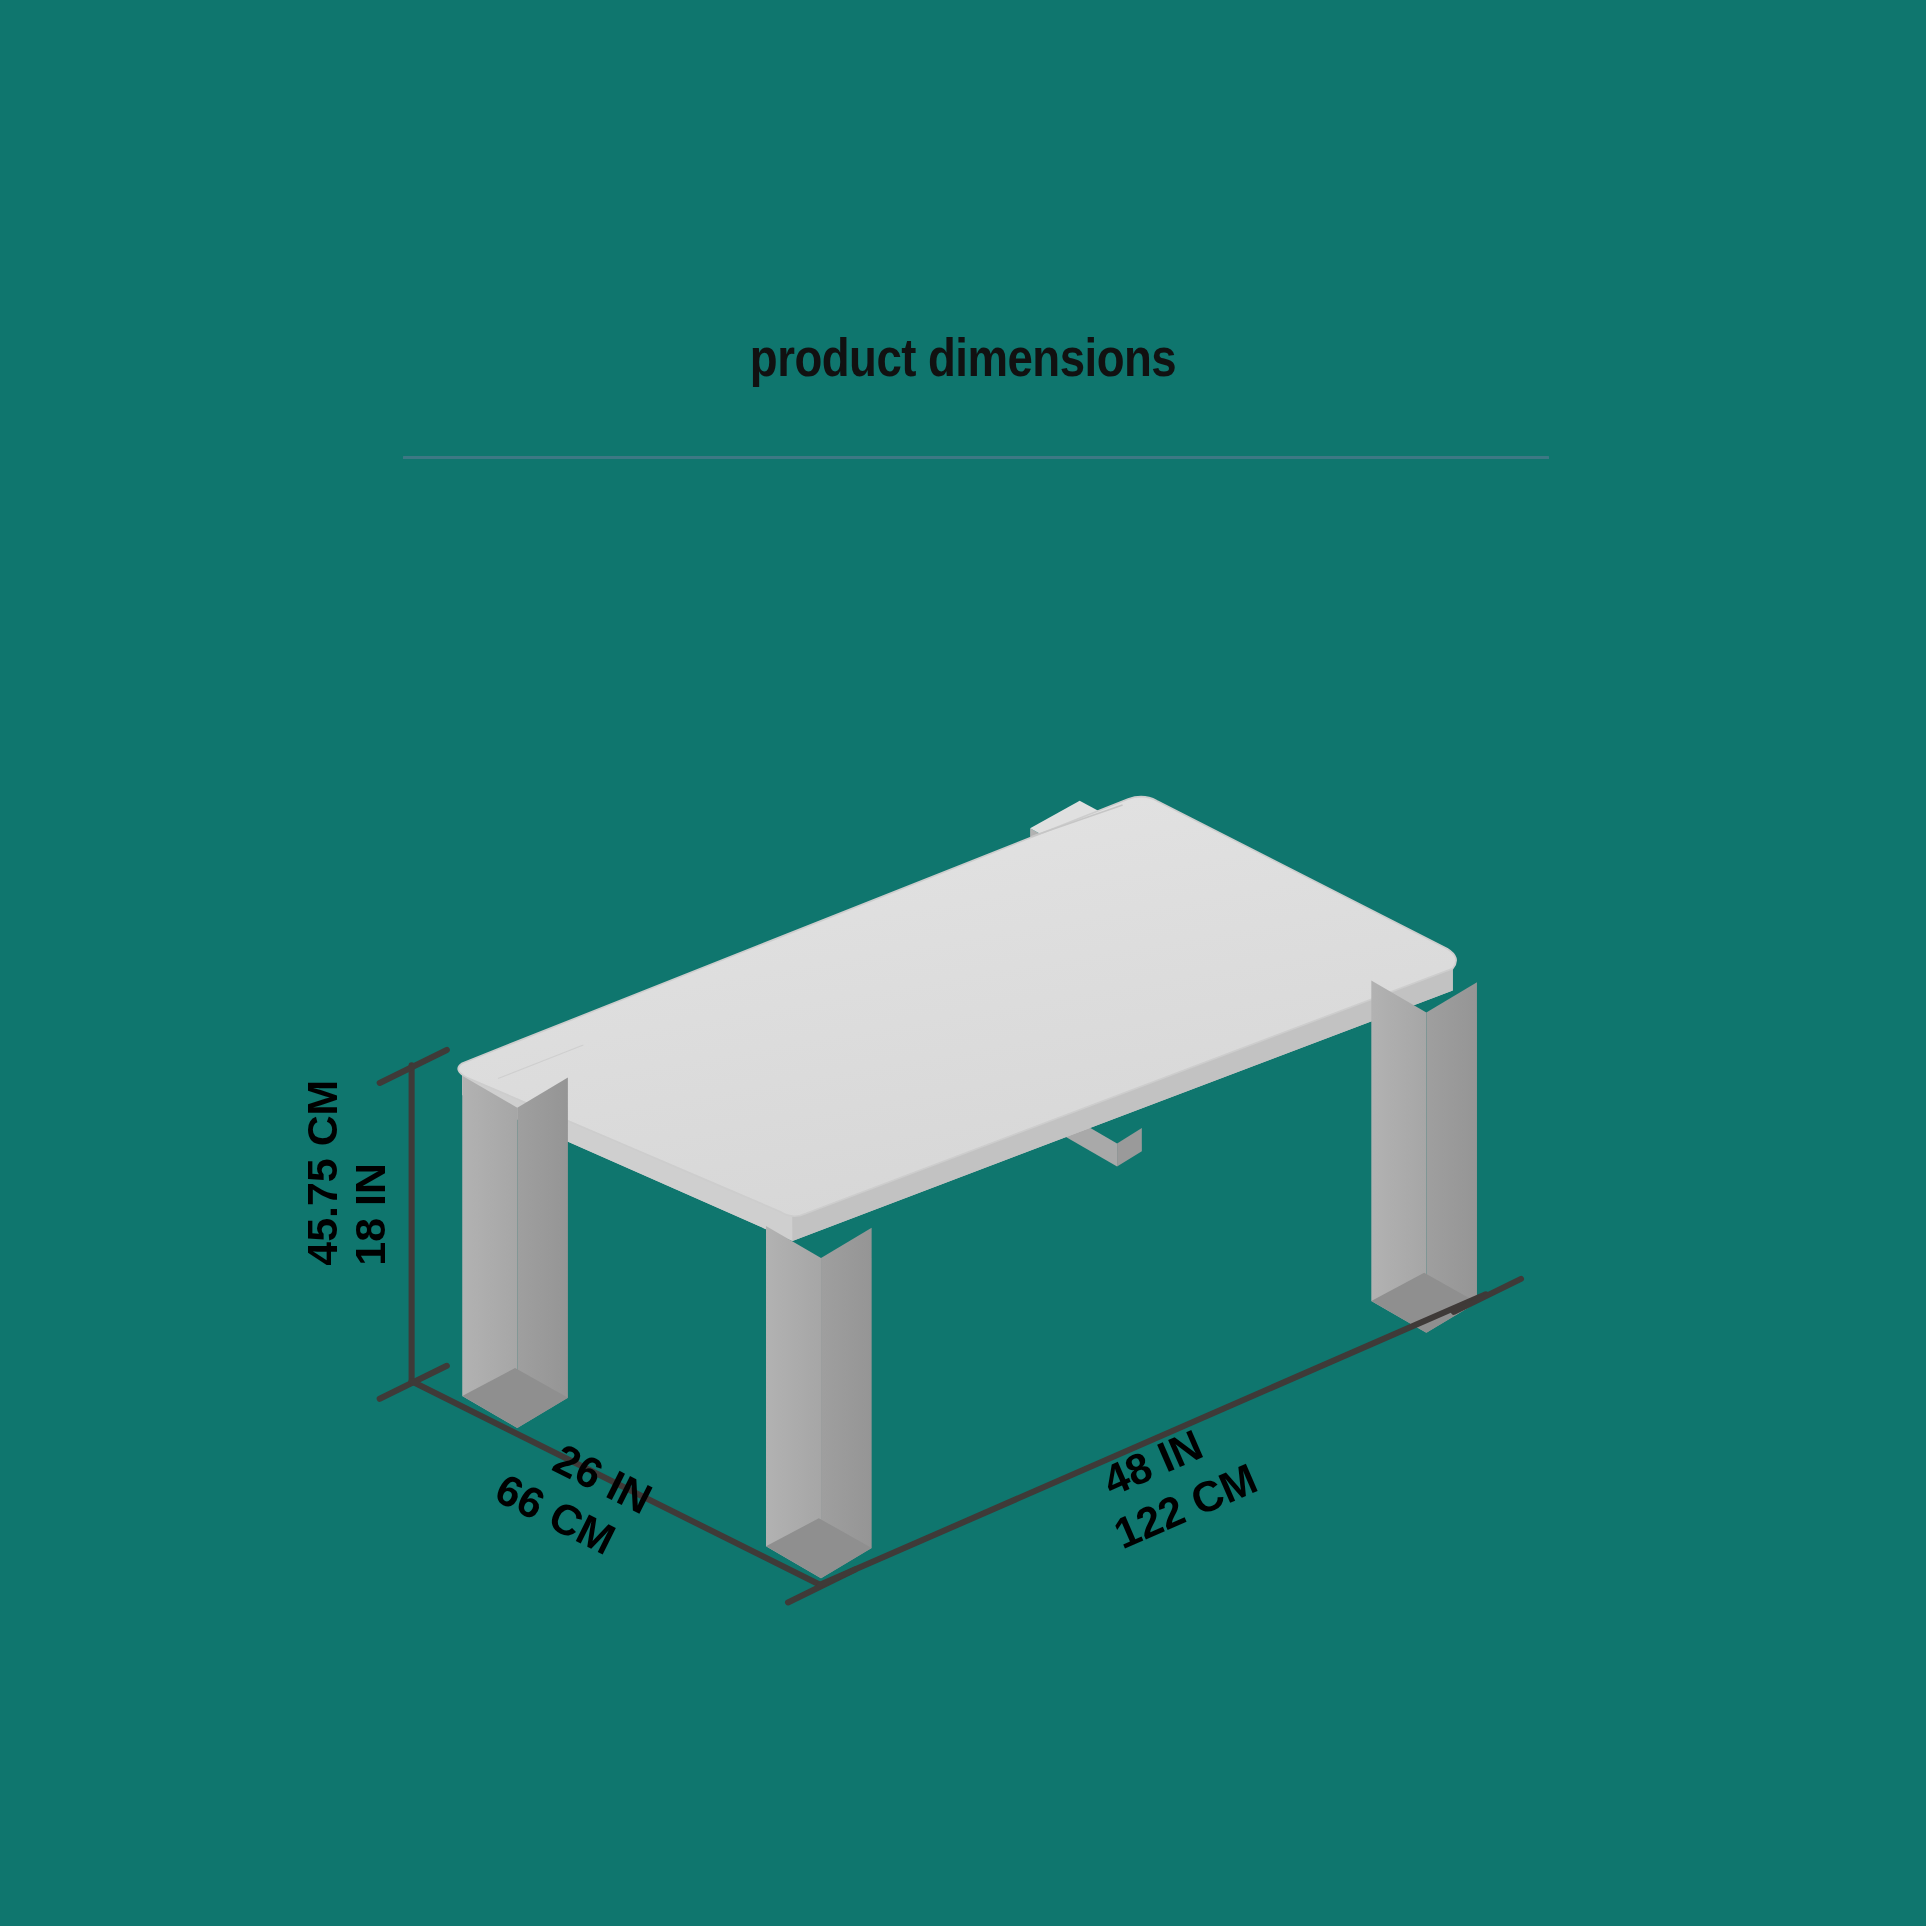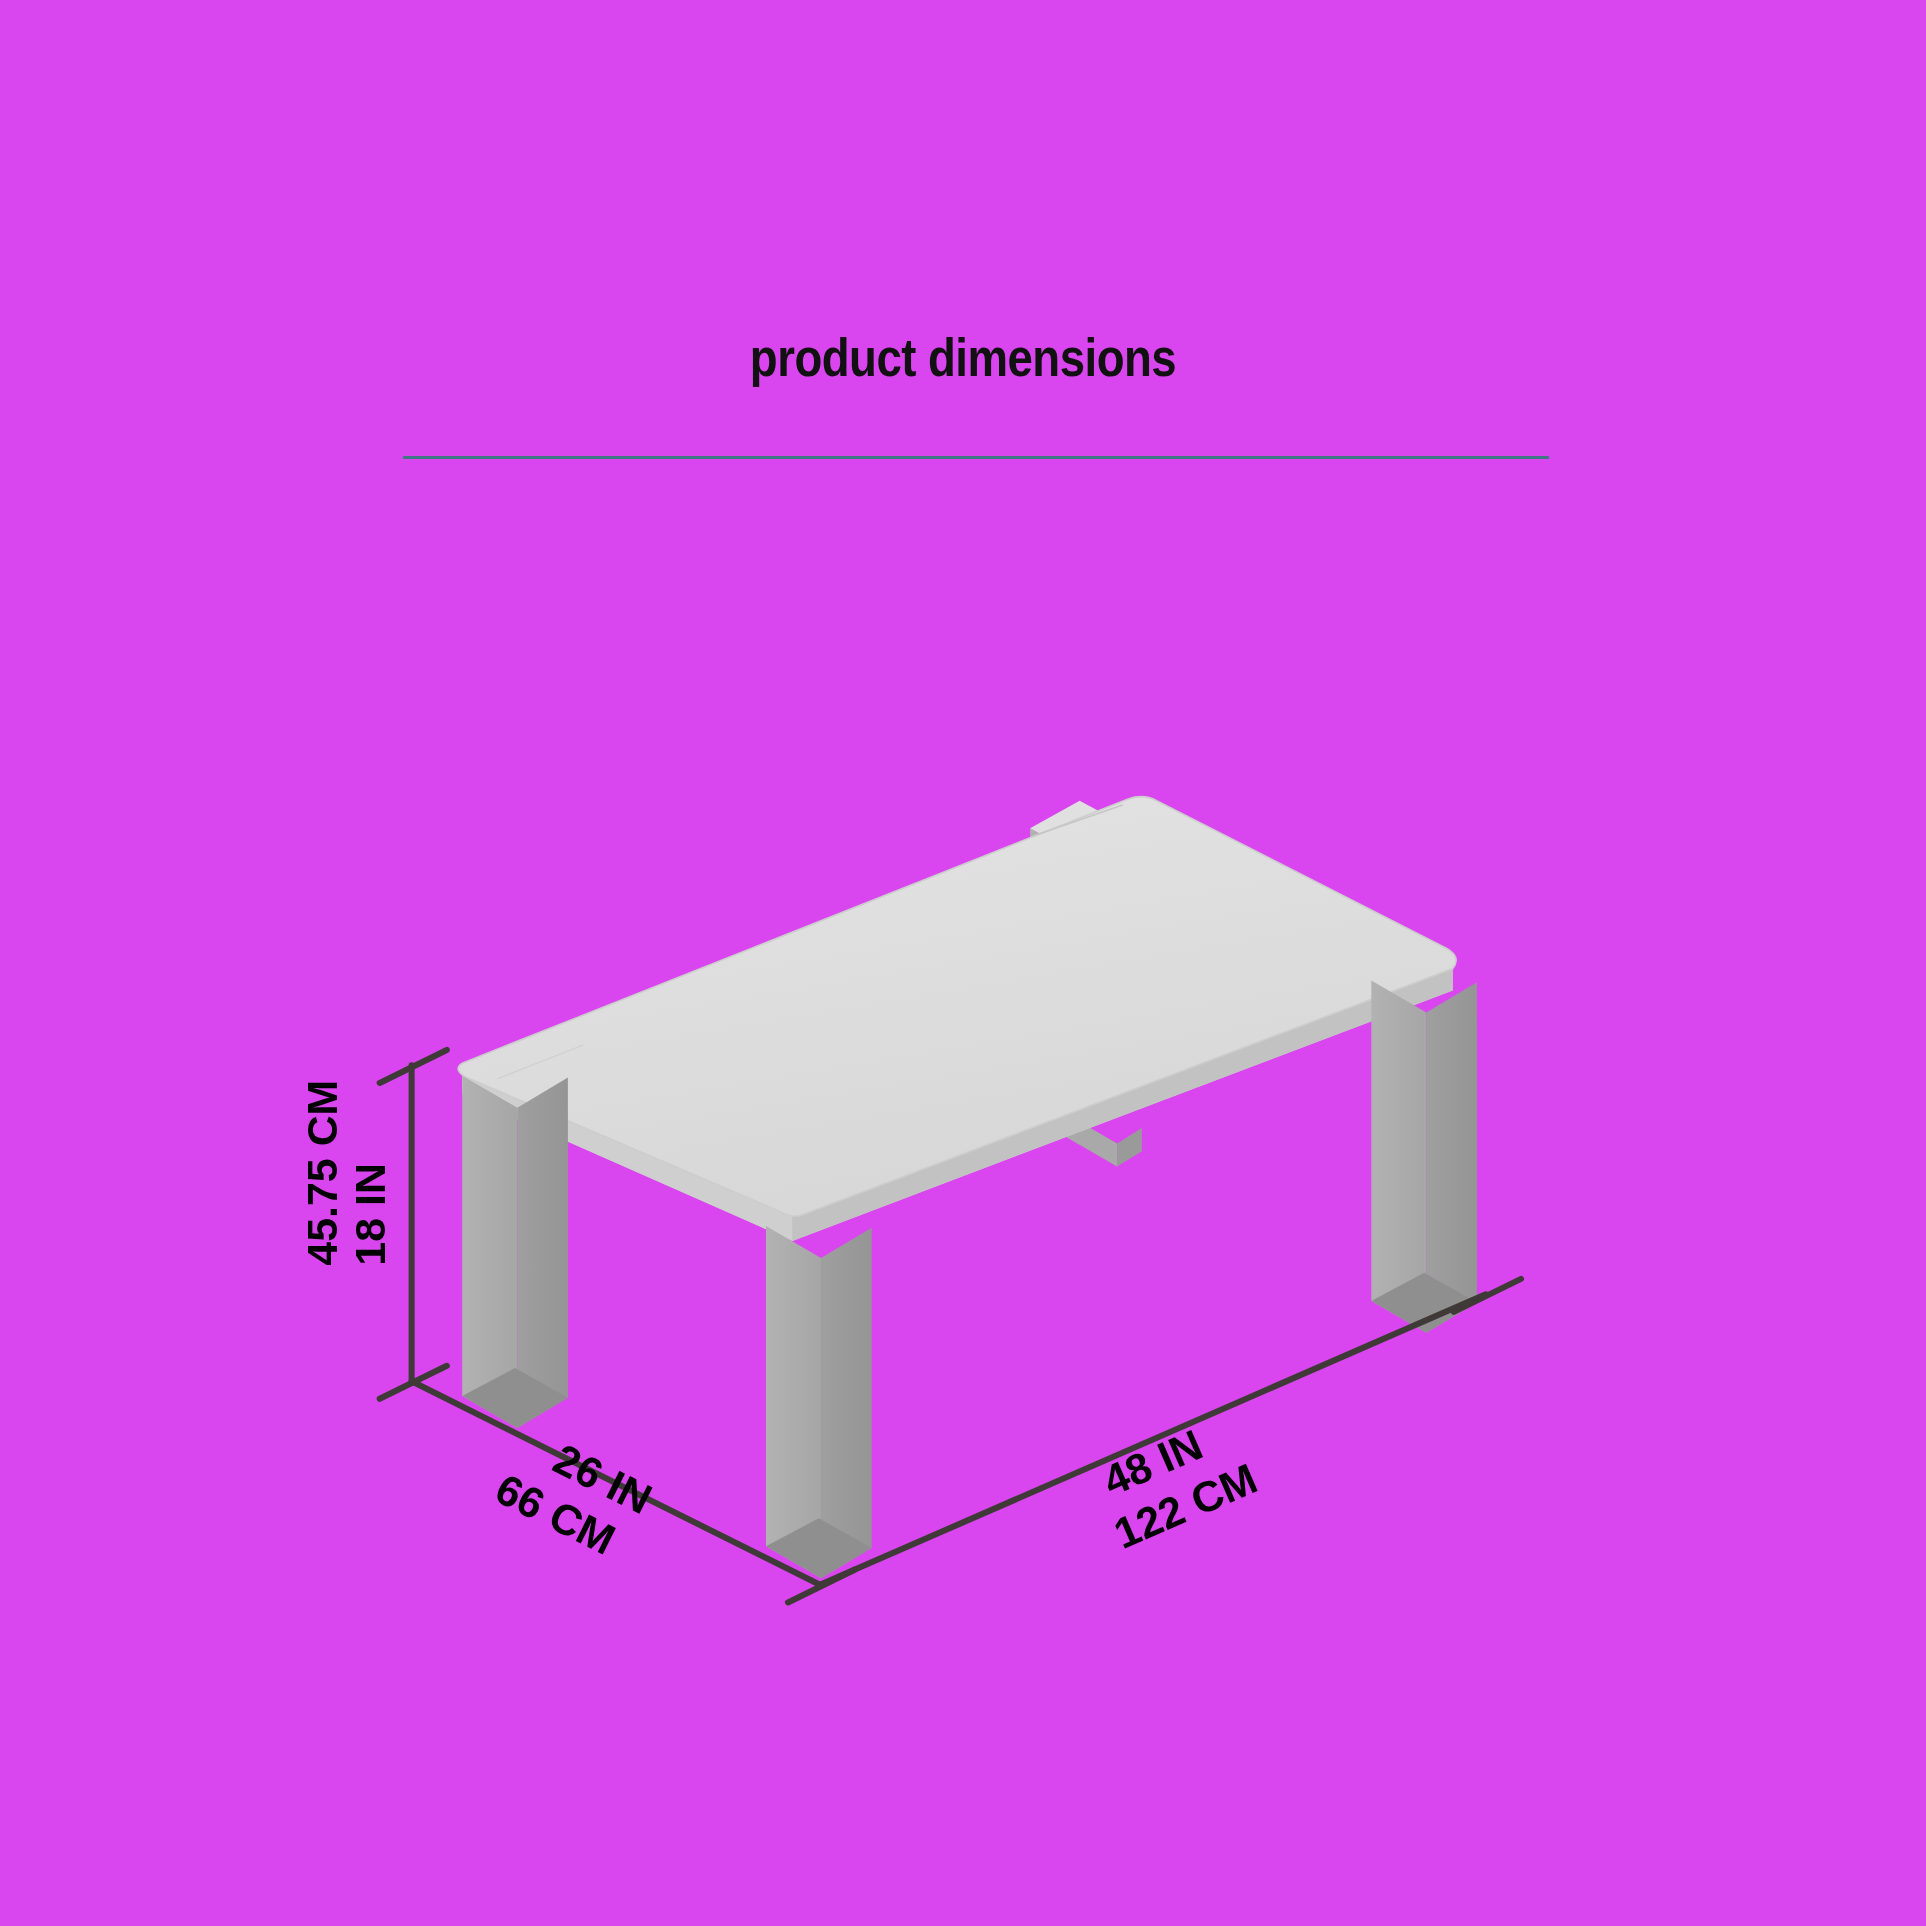--- a/index.html
+++ b/index.html
@@ -10,21 +10,21 @@
   body {
     width: 1926px;
     height: 1926px;
     font-family: "Liberation Sans", sans-serif;
     overflow: hidden;
   }
   #page {
     position: relative;
     width: 1926px;
     height: 1926px;
-    background: #d946ef;
+    background: #0f766e;
   }
   #title {
     position: absolute;
     left: 0;
     top: 327px;
     width: 1926px;
     text-align: center;
     font-family: "Liberation Sans", sans-serif;
     font-size: 53px;
     font-weight: 600;

